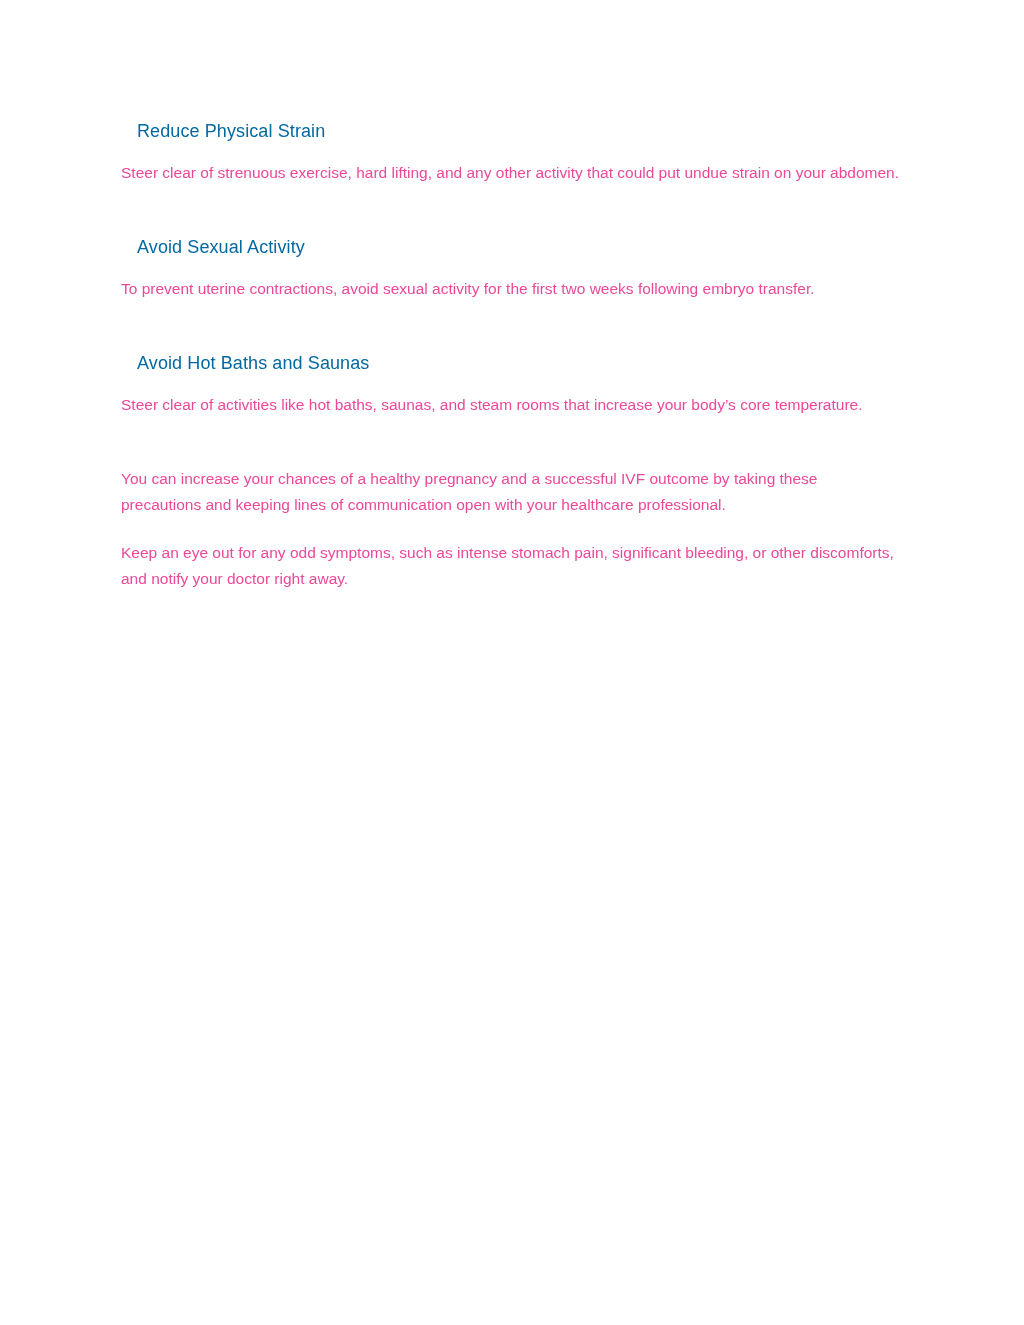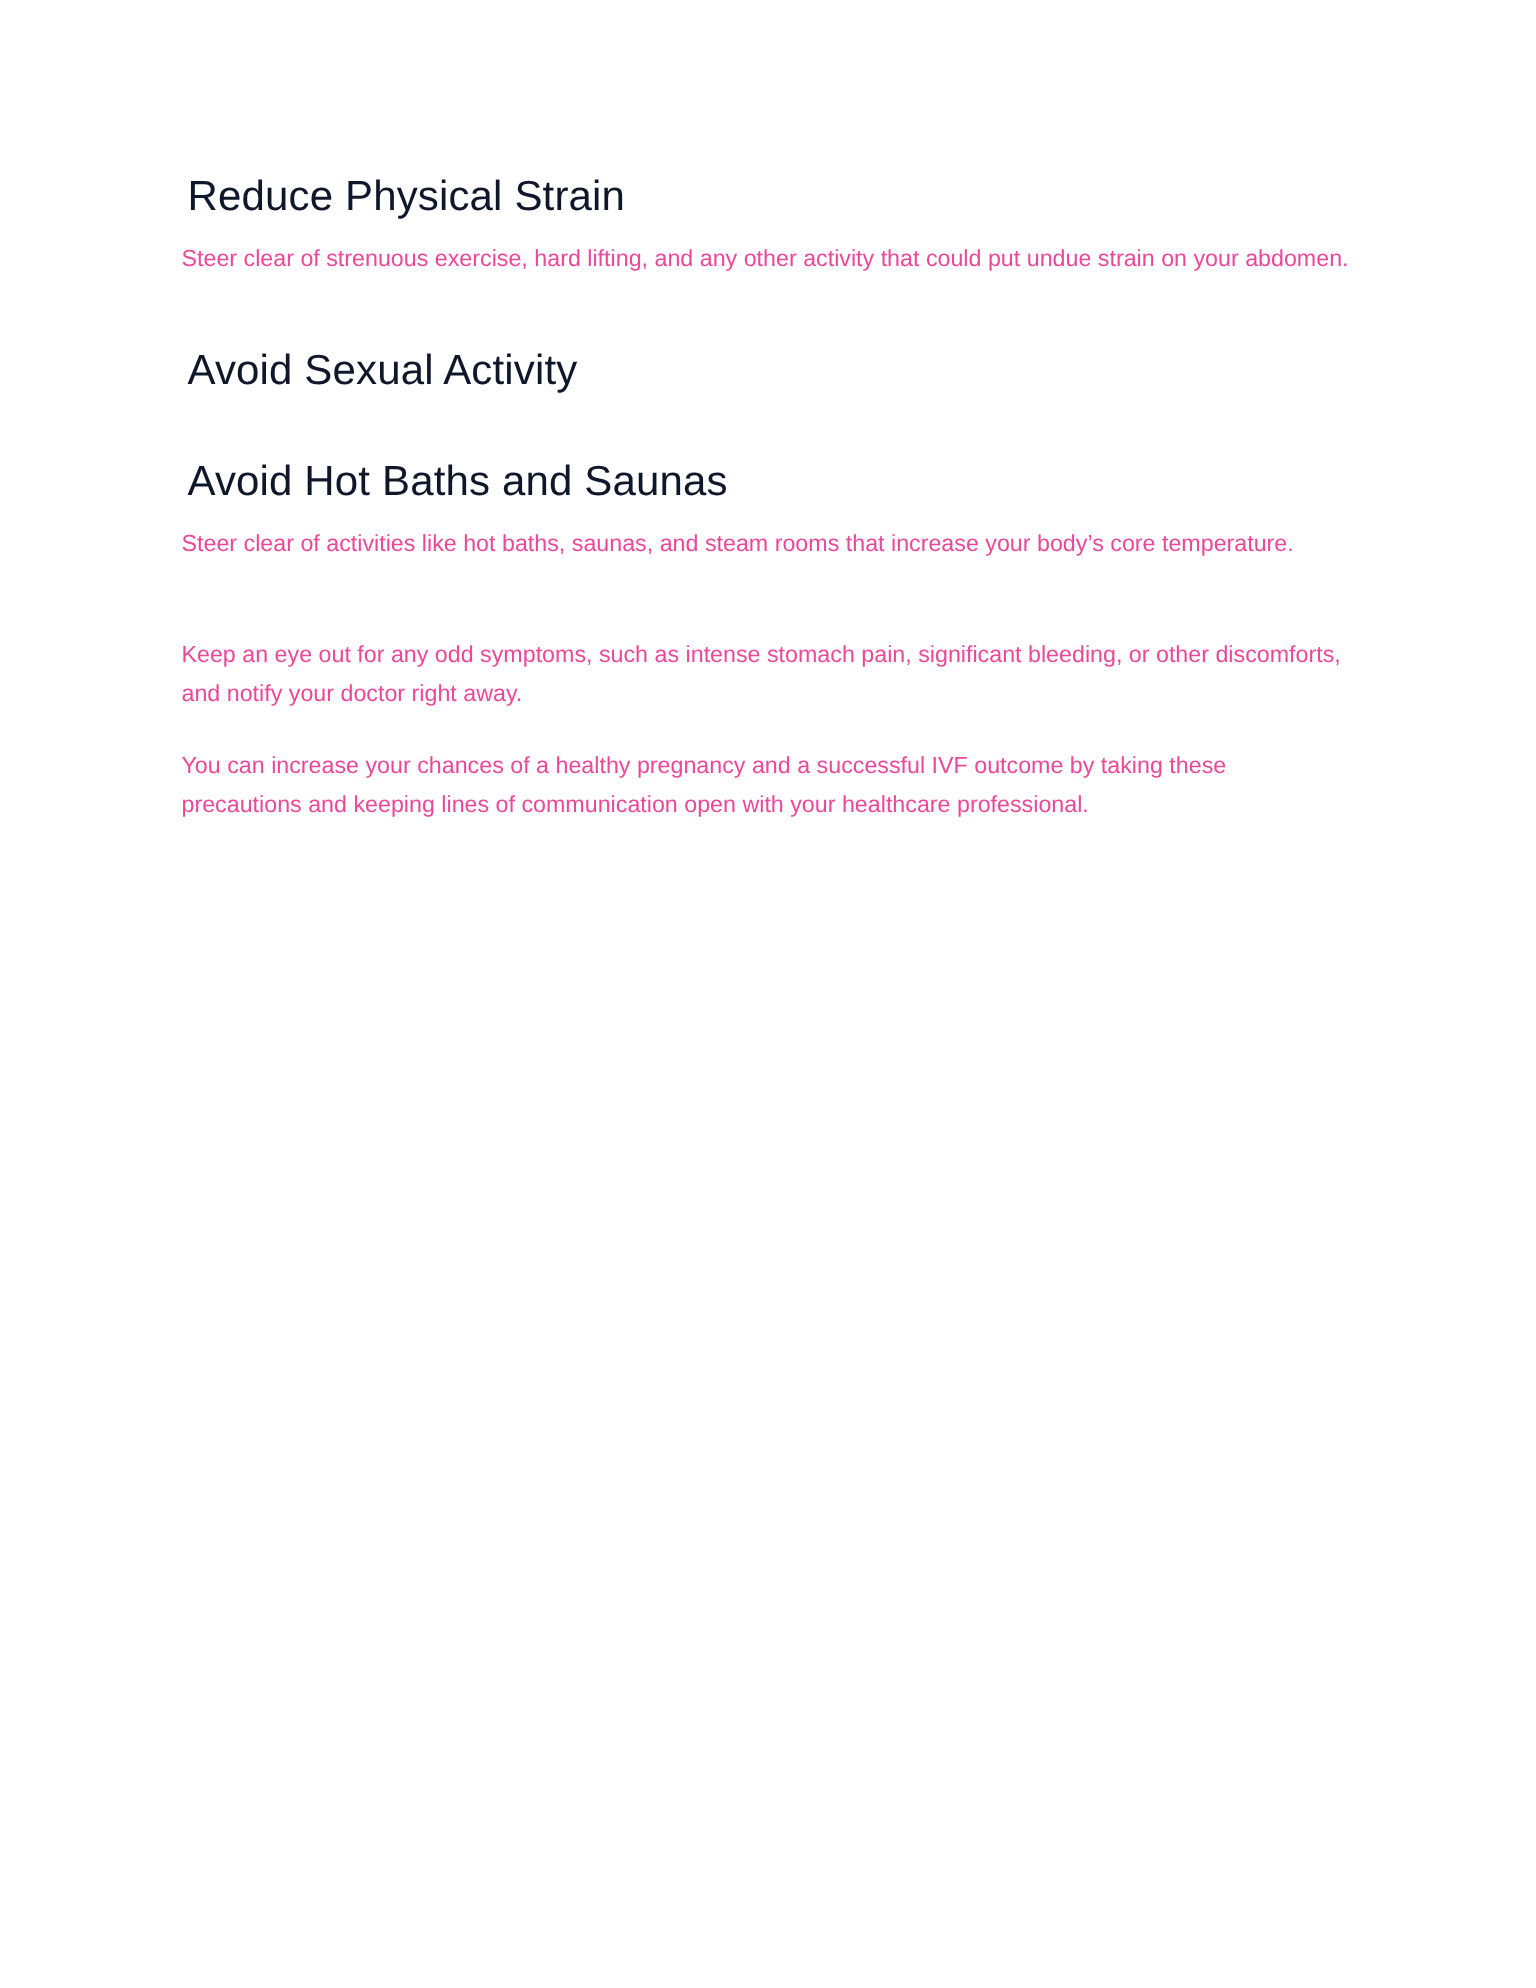--- a/index.html
+++ b/index.html
@@ -20,25 +20,25 @@
   .doc-content {
     position: absolute;
     top: 118px;
     left: 121px;
     width: 779px;
   }
   .doc-section {
     margin: 0 0 48px 0;
   }
   .doc-heading {
-    font-size: 28px;
+    font-size: 18px;
     font-weight: 400;
     line-height: 26px;
-    margin: 0 0 16px 4px;
-    color: #0f172a;
+    margin: 0 0 16px 16px;
+    color: #0369a1;
     letter-spacing: 0.1px;
   }
   .doc-paragraph {
     font-size: 15.5px;
     font-weight: 400;
     line-height: 26px;
     margin: 0;
     color: #ec4899;
   }
   .doc-paragraph + .doc-paragraph {
@@ -52,26 +52,27 @@
   <div class="doc-content">
 
     <section class="doc-section">
       <h2 class="doc-heading">Reduce Physical Strain</h2>
       <p class="doc-paragraph">Steer clear of strenuous exercise, hard lifting, and any other activity that could put undue strain on your abdomen.</p>
     </section>
 
 
     <section class="doc-section">
       <h2 class="doc-heading">Avoid Sexual Activity</h2>
+      <p class="doc-paragraph">To prevent uterine contractions, avoid sexual activity for the first two weeks following embryo transfer.</p>
     </section>
 
     <section class="doc-section">
       <h2 class="doc-heading">Avoid Hot Baths and Saunas</h2>
       <p class="doc-paragraph">Steer clear of activities like hot baths, saunas, and steam rooms that increase your body’s core temperature.</p>
     </section>
 
     <section class="doc-section">
+      <p class="doc-paragraph">You can increase your chances of a healthy pregnancy and a successful IVF outcome by taking these precautions and keeping lines of communication open with your healthcare professional.</p>
       <p class="doc-paragraph">Keep an eye out for any odd symptoms, such as intense stomach pain, significant bleeding, or other discomforts, and notify your doctor right away.</p>
-      <p class="doc-paragraph">You can increase your chances of a healthy pregnancy and a successful IVF outcome by taking these precautions and keeping lines of communication open with your healthcare professional.</p>
     </section>
 
   </div>
 </div>
 
 </body></html>

